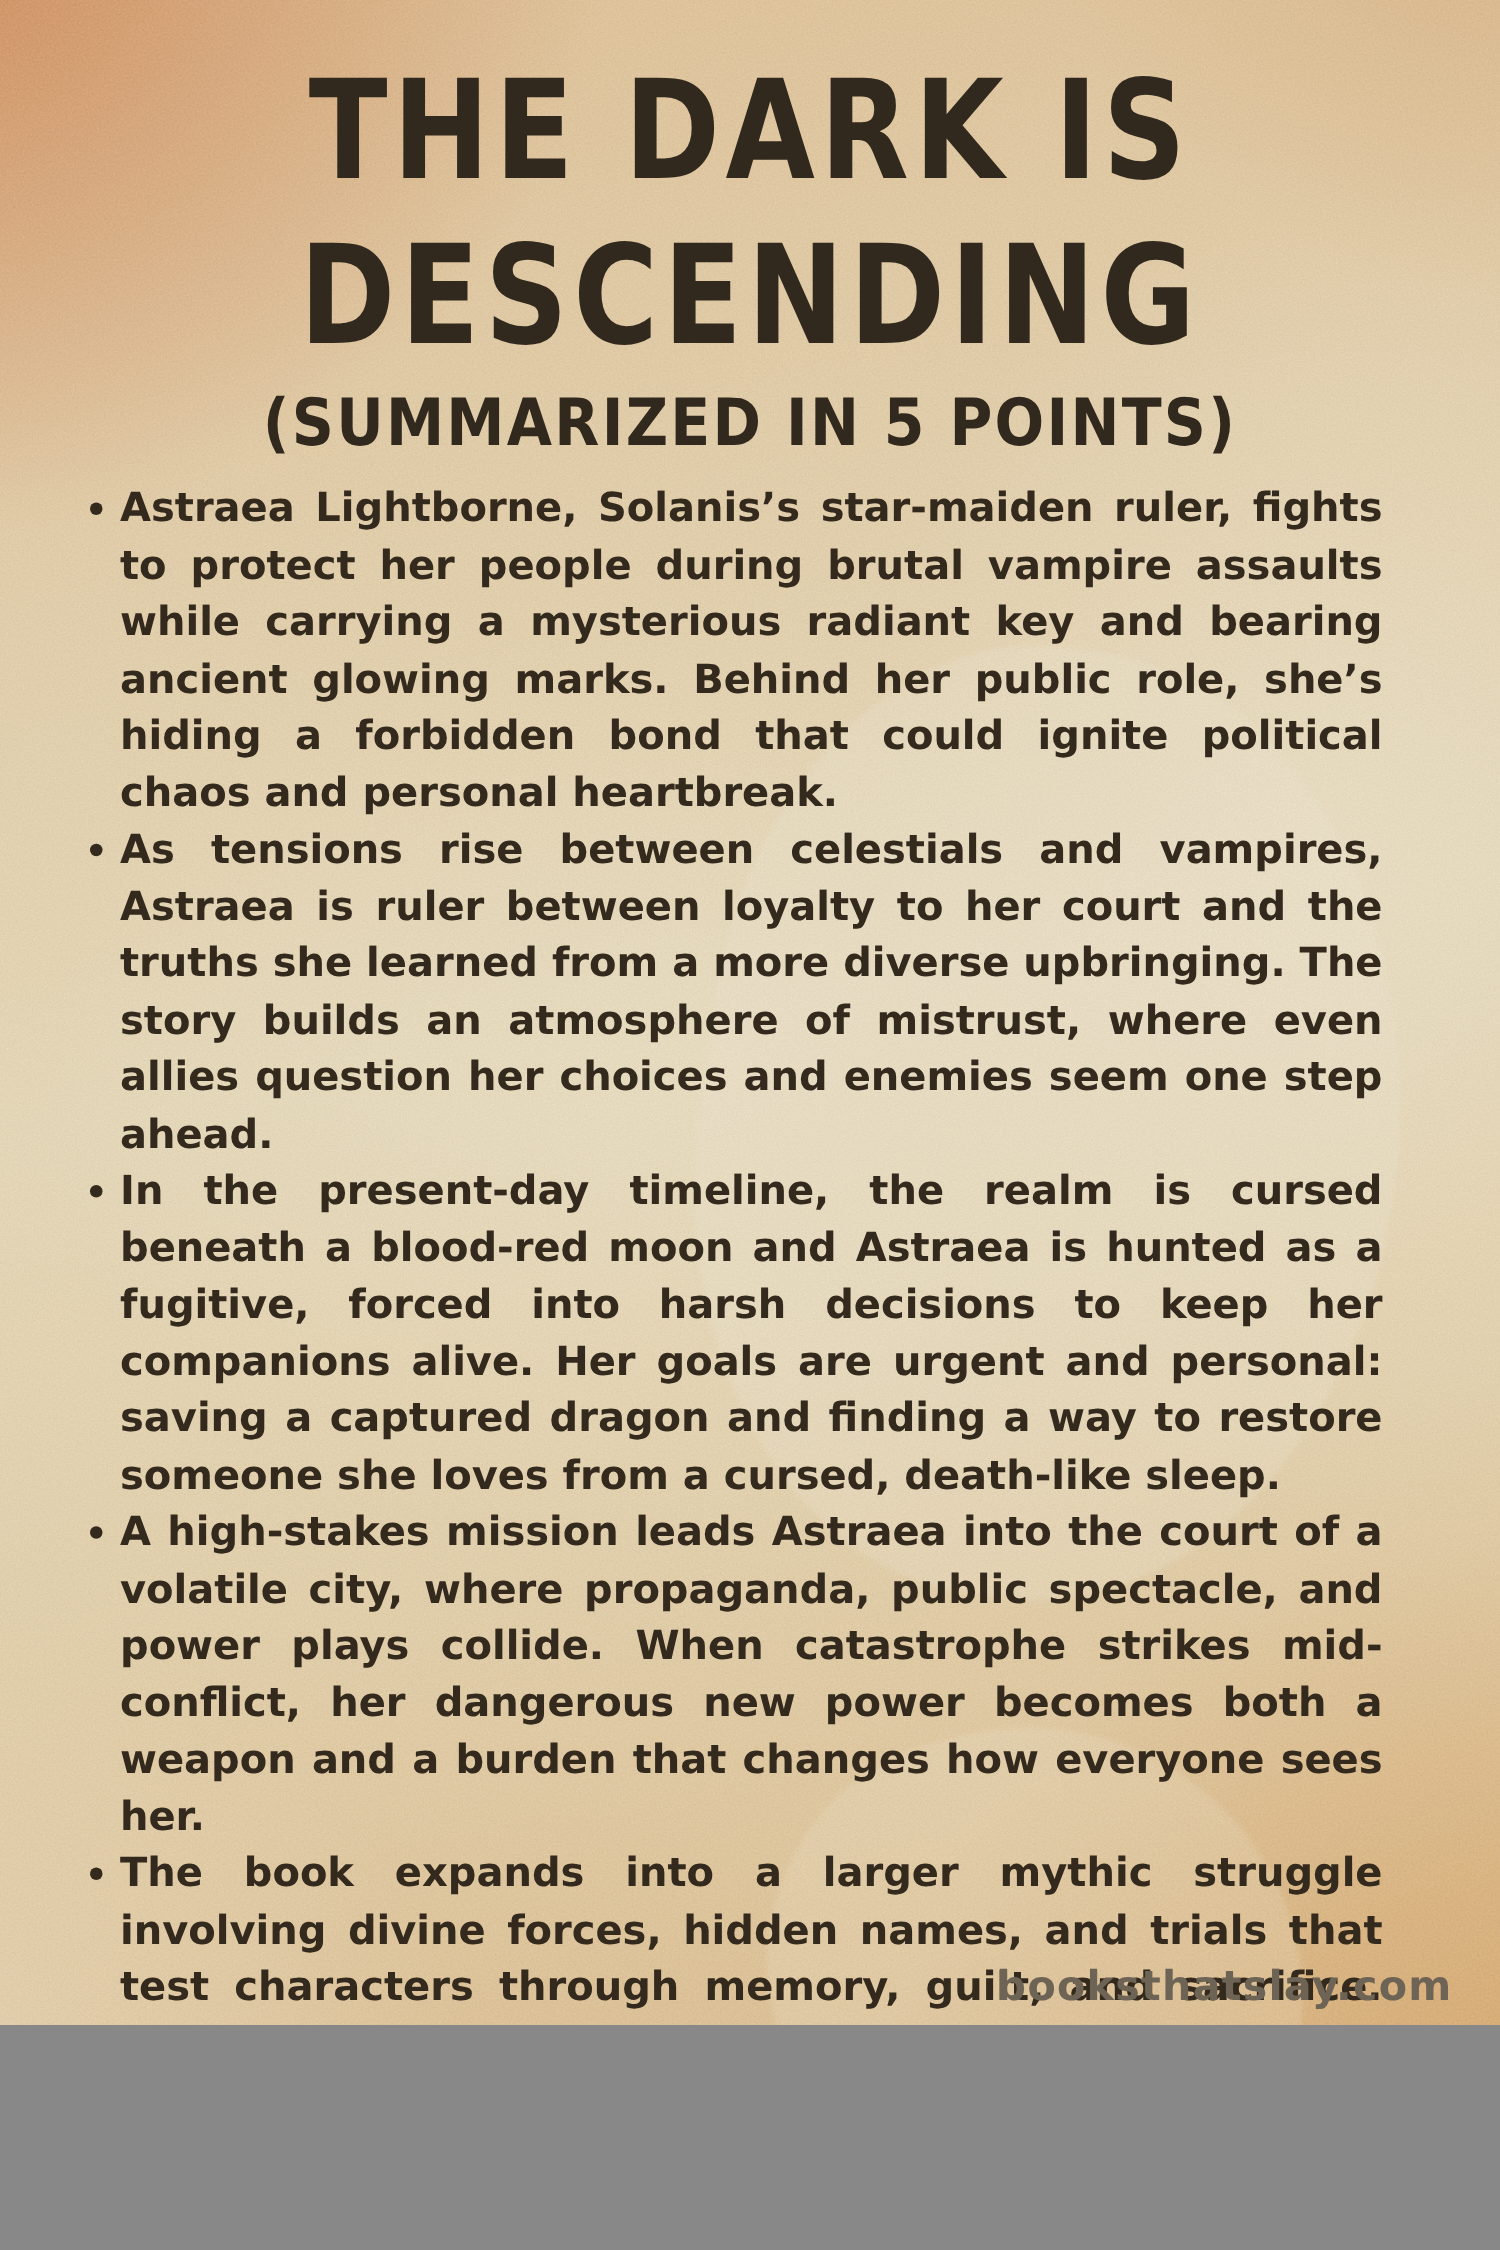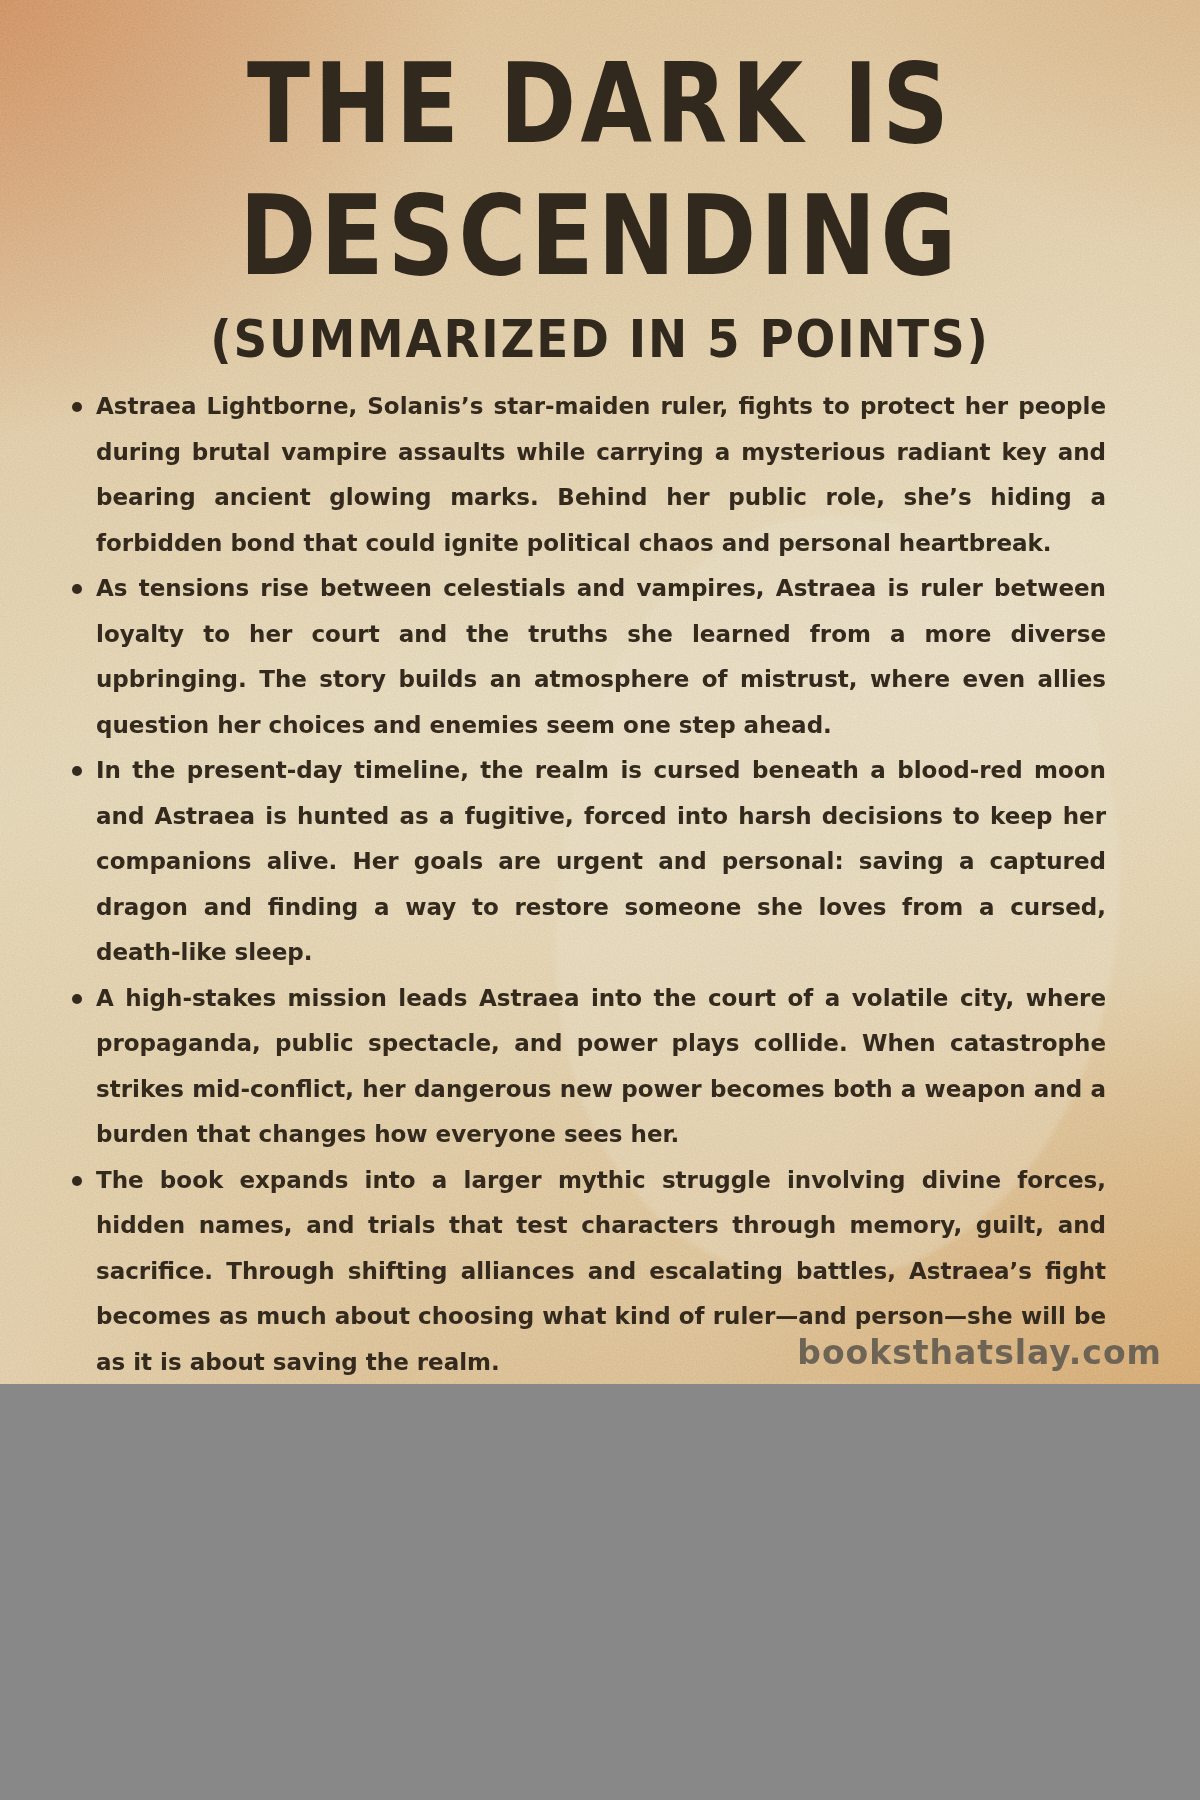--- a/index.html
+++ b/index.html
@@ -1,19 +1,19 @@
 <!DOCTYPE html>
 <html><head>
 <meta charset="utf-8">
 <style>
   html, body { margin: 0; padding: 0; background: #888; }
   .page {
     position: relative;
     width: 1200px;
-    height: 1384px;
+    height: 1620px;
     margin: 0 auto;
     overflow: hidden;
     font-family: "DejaVu Sans", sans-serif;
     background:
       radial-gradient(900px 800px at -6% -4%,  rgba(208,122,66,0.85), rgba(208,122,66,0) 62%),
       radial-gradient(620px 520px at 103% -6%, rgba(215,158,96,0.45), rgba(215,158,96,0) 65%),
       radial-gradient(950px 800px at 107% 105%, rgba(216,148,68,0.55), rgba(216,148,68,0) 62%),
       radial-gradient(700px 520px at 44% 54%,  rgba(248,241,220,0.35), rgba(248,241,220,0) 72%),
       radial-gradient(520px 760px at 88% 42%,  rgba(249,243,224,0.40), rgba(249,243,224,0) 70%),
       radial-gradient(650px 480px at -4% 102%, rgba(242,231,204,0.45), rgba(242,231,204,0) 65%),
@@ -46,21 +46,21 @@
     font-size: 52px; line-height: 56px;
     font-weight: bold; letter-spacing: 2px;
     transform: scaleX(0.90); transform-origin: 50% 50%;
     white-space: nowrap; color: #32291e;
   }
 
   .bullets {
     position: absolute; left: 70px; right: 94px; top: 384px;
     margin: 0; padding: 0; list-style: none;
     color: #33291d;
-    font-size: 23px; line-height: 45.5px; font-weight: bold;
+    font-size: 32px; line-height: 45.5px; font-weight: bold;
     text-align: justify; text-align-last: left;
   }
   .bullets li { position: relative; padding-left: 26px; margin: 0; }
   .bullet-dot {
     position: absolute; left: 2px; top: 18px;
     width: 10px; height: 10px; border-radius: 50%;
     background: #33291d;
   }
 
   .footer {

